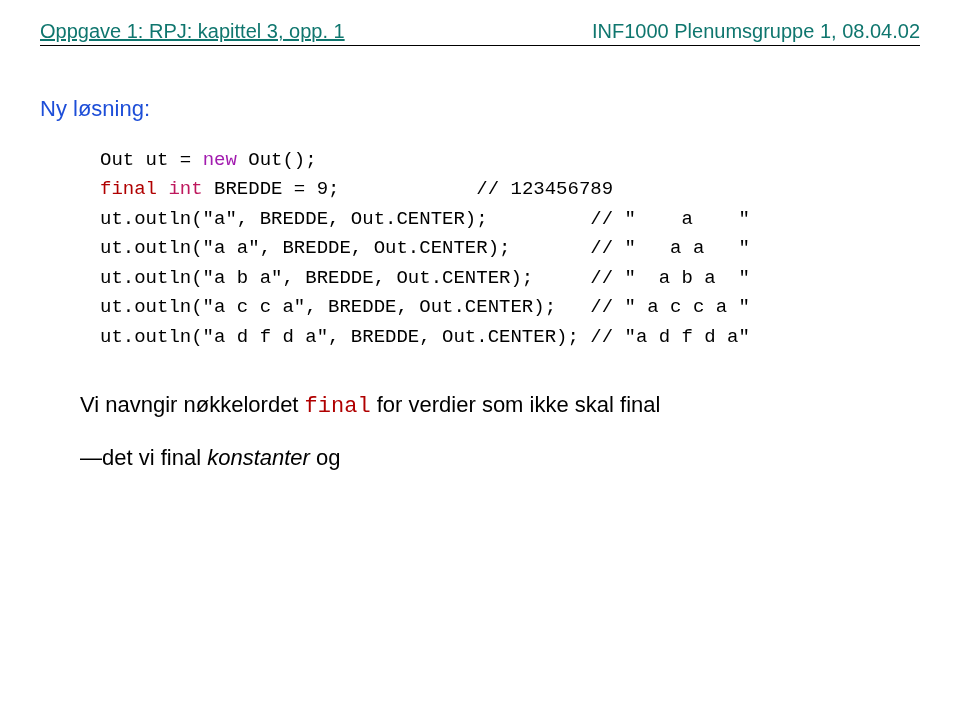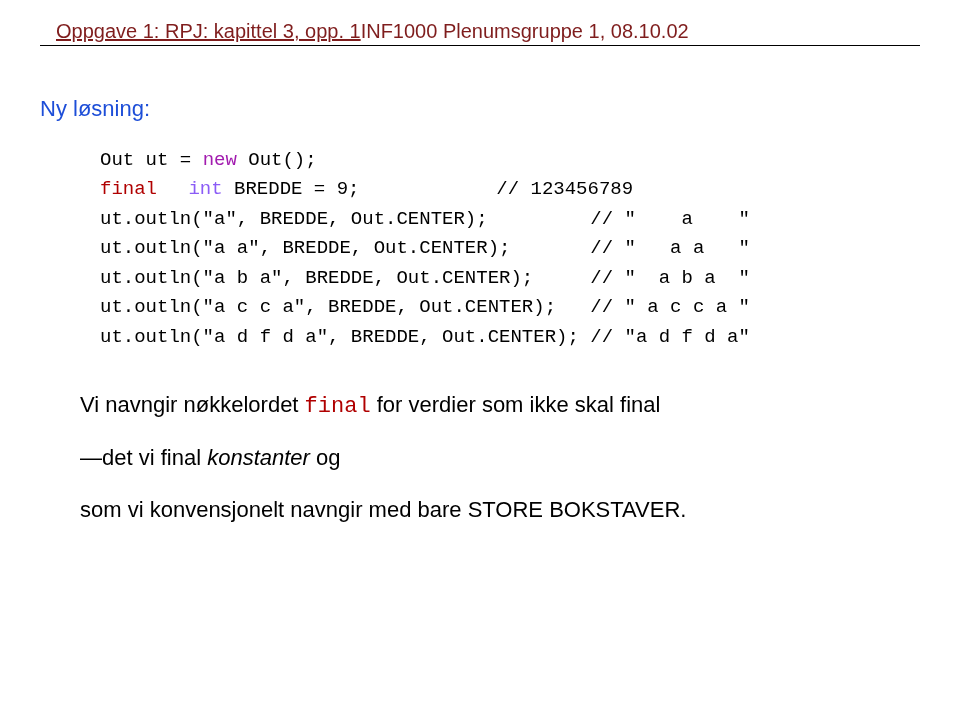--- a/index.html
+++ b/index.html
@@ -6,26 +6,25 @@
     margin: 0;
     padding: 0;
     width: 960px;
     height: 720px;
     background: #ffffff;
     font-family: Arial, Helvetica, sans-serif;
     overflow: hidden;
   }
   .header {
     display: flex;
-    justify-content: flex-start;
+    justify-content: space-between;
     align-items: baseline;
     padding: 20px 40px 2px 40px;
     font-size: 20px;
-    color: #7f1d1d;
-    margin-left: 16px;
+    color: #0f766e;
   }
   .header-left {
     text-decoration: underline;
   }
   .header-right {
     text-decoration: none;
   }
   .header-rule {
     margin: 0 40px 0 40px;
     border: none;
@@ -43,21 +42,21 @@
     font-family: "Courier New", Courier, monospace;
     font-size: 19px;
     line-height: 1.55;
     color: #000;
     white-space: pre;
     margin-left: 60px;
     margin-bottom: 40px;
   }
   .kw-new { color: #a21caf; }
   .kw-final { color: #b00000; }
-  .kw-int { color: #8b5cf6; margin-left: 20px; }
+  .kw-int { color: #be185d; }
   .para1 {
     font-size: 22px;
     color: #000;
     margin-left: 40px;
     margin-bottom: 26px;
   }
   .para1 .kw-final-inline {
     font-family: "Courier New", Courier, monospace;
     color: #b00000;
   }
@@ -67,21 +66,21 @@
     margin-left: 40px;
     margin-bottom: 26px;
   }
   .ital { font-style: italic; }
 </style>
 </head>
 <body>
 
 <div class="header">
   <span class="header-left">Oppgave 1: RPJ: kapittel 3, opp. 1</span>
-  <span class="header-right">INF1000 Plenumsgruppe 1, 08.10.02</span>
+  <span class="header-right">INF1000 Plenumsgruppe 1, 08.04.02</span>
 </div>
 <hr class="header-rule">
 
 <div class="content">
 
   <div class="solution-label">Ny løsning:</div>
 
   <div class="code"><span>Out ut = </span><span class="kw-new">new</span><span> Out();</span>
 <span class="kw-final">final</span><span> </span><span class="kw-int">int</span><span> BREDDE = 9;            // 123456789</span>
 <span>ut.outln("a", BREDDE, Out.CENTER);         // "    a    "</span>
@@ -91,15 +90,14 @@
 <span>ut.outln("a d f d a", BREDDE, Out.CENTER); // "a d f d a"</span></div>
 
   <div class="para1">
     <span>Vi navngir nøkkelordet </span><span class="kw-final-inline">final</span><span> for verdier som ikke skal final</span>
   </div>
 
   <div class="para2">
     <span>—det vi final </span><span class="ital">konstanter </span><span>og</span>
   </div>
 
-  <div class="para3">som vi konvensjonelt navngir med bare STORE BOKSTAVER.</div>
 
 </div>
 
 </body></html>

